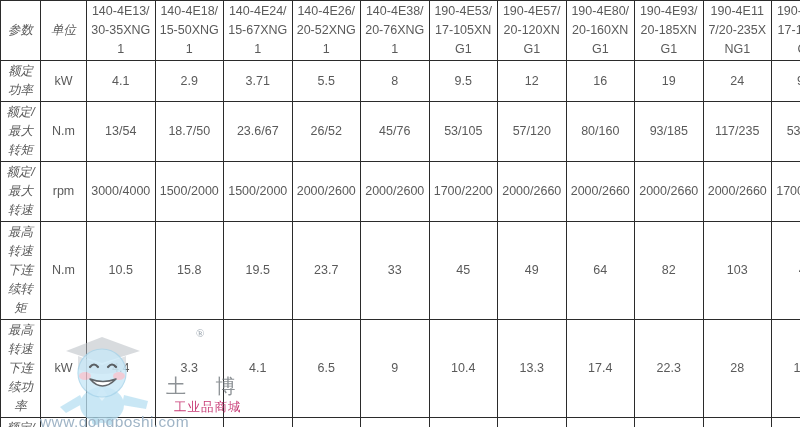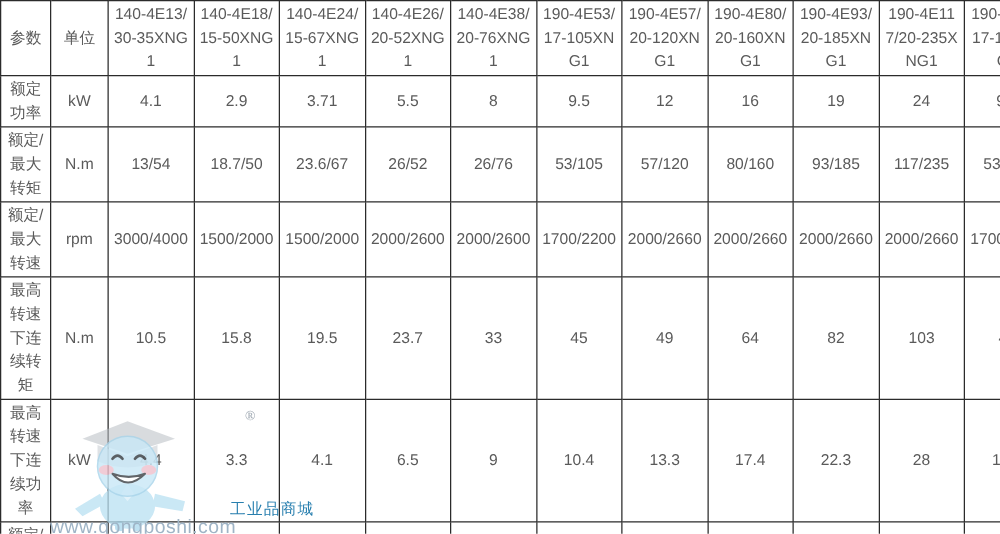--- a/index.html
+++ b/index.html
@@ -54,20 +54,21 @@
   col.c-unit  { width: 46px; }
   col.c-model { width: 68.5px; }
 
   td.param-cell,
   th.param-cell {
     font-size: 12px;
     line-height: 24px;
     letter-spacing: 0px;
     padding: 0 1px;
     word-break: break-all;
+    font-style: italic;
   }
 
   td.unit-cell {
     font-size: 12.5px;
     margin-left: 45px;
   }
 
   th.model-cell {
     font-size: 12.5px;
     line-height: 22px;
@@ -117,24 +118,24 @@
     left: 148px;
     top: 48px;
     font-size: 20px;
     color: #6e7479;
     opacity: .78;
     letter-spacing: 12px;
     font-family: "Liberation Sans", sans-serif;
   }
   .wm-sub {
     position: absolute;
-    left: 166px;
+    left: 156px;
     top: 74px;
     font-size: 12.5px;
-    color: #0369a1;
+    color: #be185d;
     opacity: .85;
     letter-spacing: 1px;
   }
   .wm-url {
     position: absolute;
     left: 22px;
     top: 88px;
     font-size: 15.5px;
     color: #9fb4c6;
     letter-spacing: .4px;
@@ -196,21 +197,21 @@
         <td class="value-cell">9.5</td>
       </tr>
 
       <tr>
         <td class="param-cell">额定/最大转矩</td>
         <td class="unit-cell">N.m</td>
         <td class="value-cell">13/54</td>
         <td class="value-cell">18.7/50</td>
         <td class="value-cell">23.6/67</td>
         <td class="value-cell">26/52</td>
-        <td class="value-cell">26/76</td>
+        <td class="value-cell">45/76</td>
         <td class="value-cell">53/105</td>
         <td class="value-cell">57/120</td>
         <td class="value-cell">80/160</td>
         <td class="value-cell">93/185</td>
         <td class="value-cell">117/235</td>
         <td class="value-cell">53/105</td>
       </tr>
 
       <tr>
         <td class="param-cell">额定/最大转速</td>
@@ -307,18 +308,19 @@
           <path d="M52 38 q4 -5 8 0" stroke="#3a3f44" stroke-width="2.2" fill="none" stroke-linecap="round"></path>
 
           <ellipse cx="29" cy="47" rx="6" ry="4" fill="#f5b9c6" opacity="0.85"></ellipse>
           <ellipse cx="63" cy="47" rx="6" ry="4" fill="#f5b9c6" opacity="0.85"></ellipse>
 
           <path d="M34 50 q12 14 26 0 q-13 5 -26 0 Z" fill="#ffffff" stroke="#3a3f44" stroke-width="1.6" stroke-linejoin="round"></path>
         </g>
       </svg>
 
       <div class="wm-reg">®</div>
+      <div class="wm-brand">土 博</div>
       <div class="wm-sub">工业品商城</div>
       <div class="wm-url">www.gongposhi.com</div>
     </div>
   </div>
 
 </div>
 
 </body></html>

